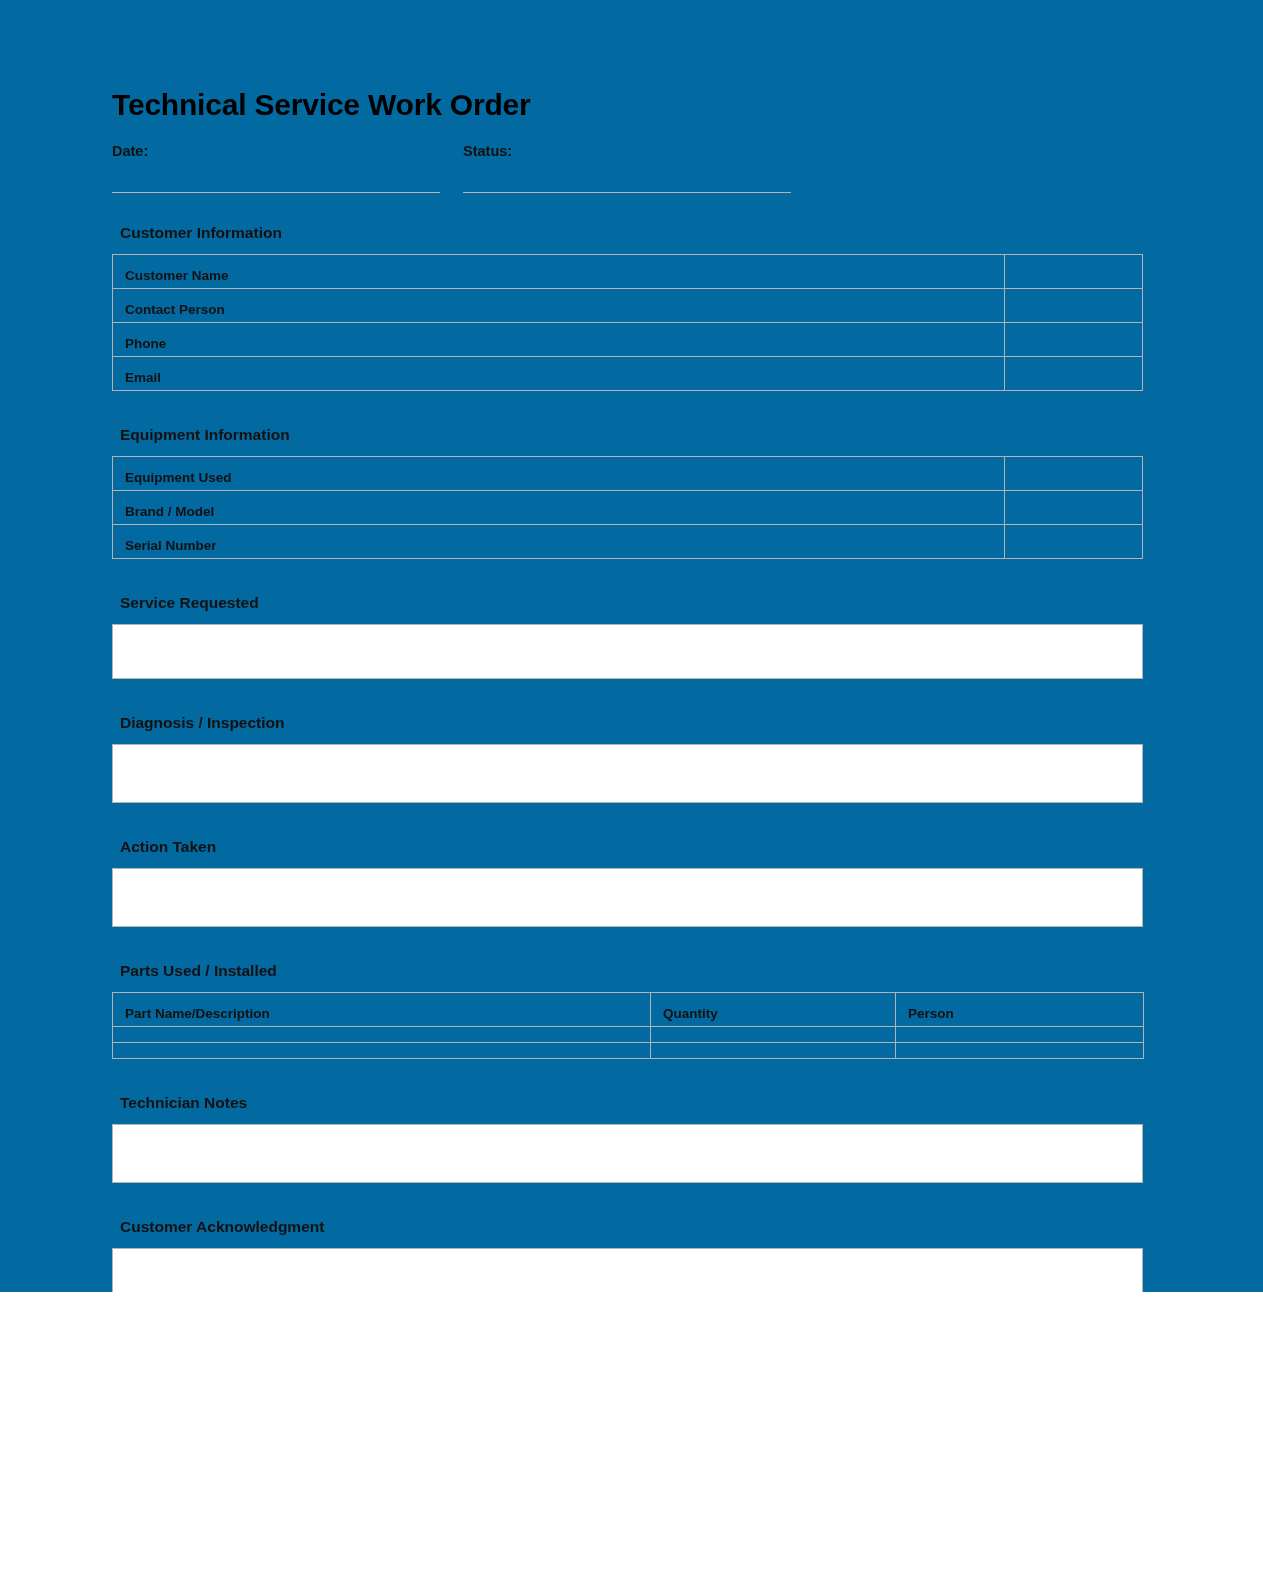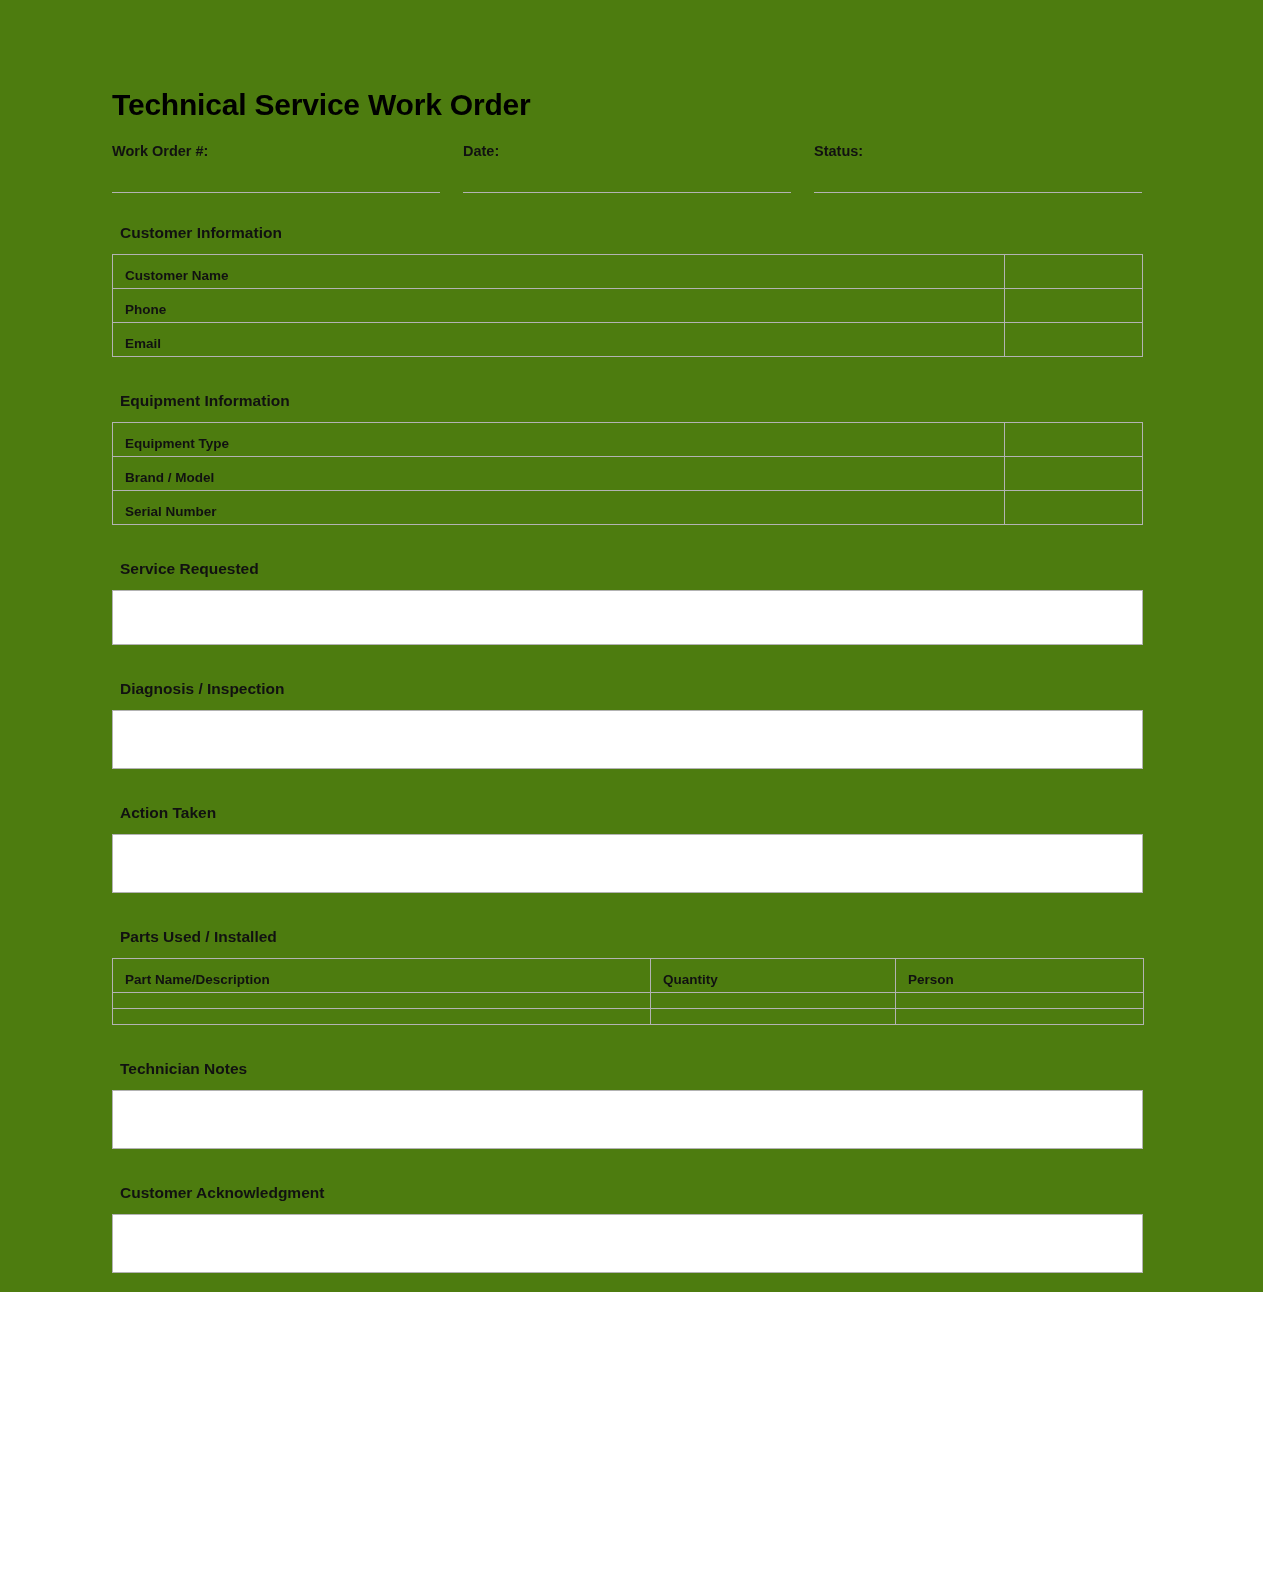--- a/index.html
+++ b/index.html
@@ -20,21 +20,21 @@
     overflow: hidden;
     box-sizing: border-box;
   }
   .sheet {
     position: absolute;
     left: 0;
     top: 0;
     width: 1263px;
     height: 1292px;
     overflow: hidden;
-    background: #4d7c0f;
+    background: #0369a1;
   }
   .content {
     position: absolute;
     left: 112px;
     top: 0;
     width: 1031px;
   }
 
   
   .doc-title {
@@ -149,24 +149,20 @@
 <body>
 
 <div class="page">
   <div class="sheet">
     <div class="content">
 
       <h1 class="doc-title">Technical Service Work Order</h1>
 
       <div class="meta-row">
 
-        <div class="meta-field">
-          <div class="meta-label">Work Order #:</div>
-          <div class="meta-line"></div>
-        </div>
 
         <div class="meta-field">
           <div class="meta-label">Date:</div>
           <div class="meta-line"></div>
         </div>
 
         <div class="meta-field">
           <div class="meta-label">Status:</div>
           <div class="meta-line"></div>
         </div>
@@ -175,36 +171,40 @@
 
       <h2 class="section-heading sec-customer">Customer Information</h2>
 
       <table class="kv">
         <tbody>
           <tr>
             <td class="kv-label">Customer Name</td>
             <td class="kv-value"></td>
           </tr>
           <tr>
+            <td class="kv-label">Contact Person</td>
+            <td class="kv-value"></td>
+          </tr>
+          <tr>
             <td class="kv-label">Phone</td>
             <td class="kv-value"></td>
           </tr>
           <tr>
             <td class="kv-label">Email</td>
             <td class="kv-value"></td>
           </tr>
         </tbody>
       </table>
 
       <h2 class="section-heading sec-equipment">Equipment Information</h2>
 
       <table class="kv">
         <tbody>
           <tr>
-            <td class="kv-label">Equipment Type</td>
+            <td class="kv-label">Equipment Used</td>
             <td class="kv-value"></td>
           </tr>
           <tr>
             <td class="kv-label">Brand / Model</td>
             <td class="kv-value"></td>
           </tr>
           <tr>
             <td class="kv-label">Serial Number</td>
             <td class="kv-value"></td>
           </tr>

